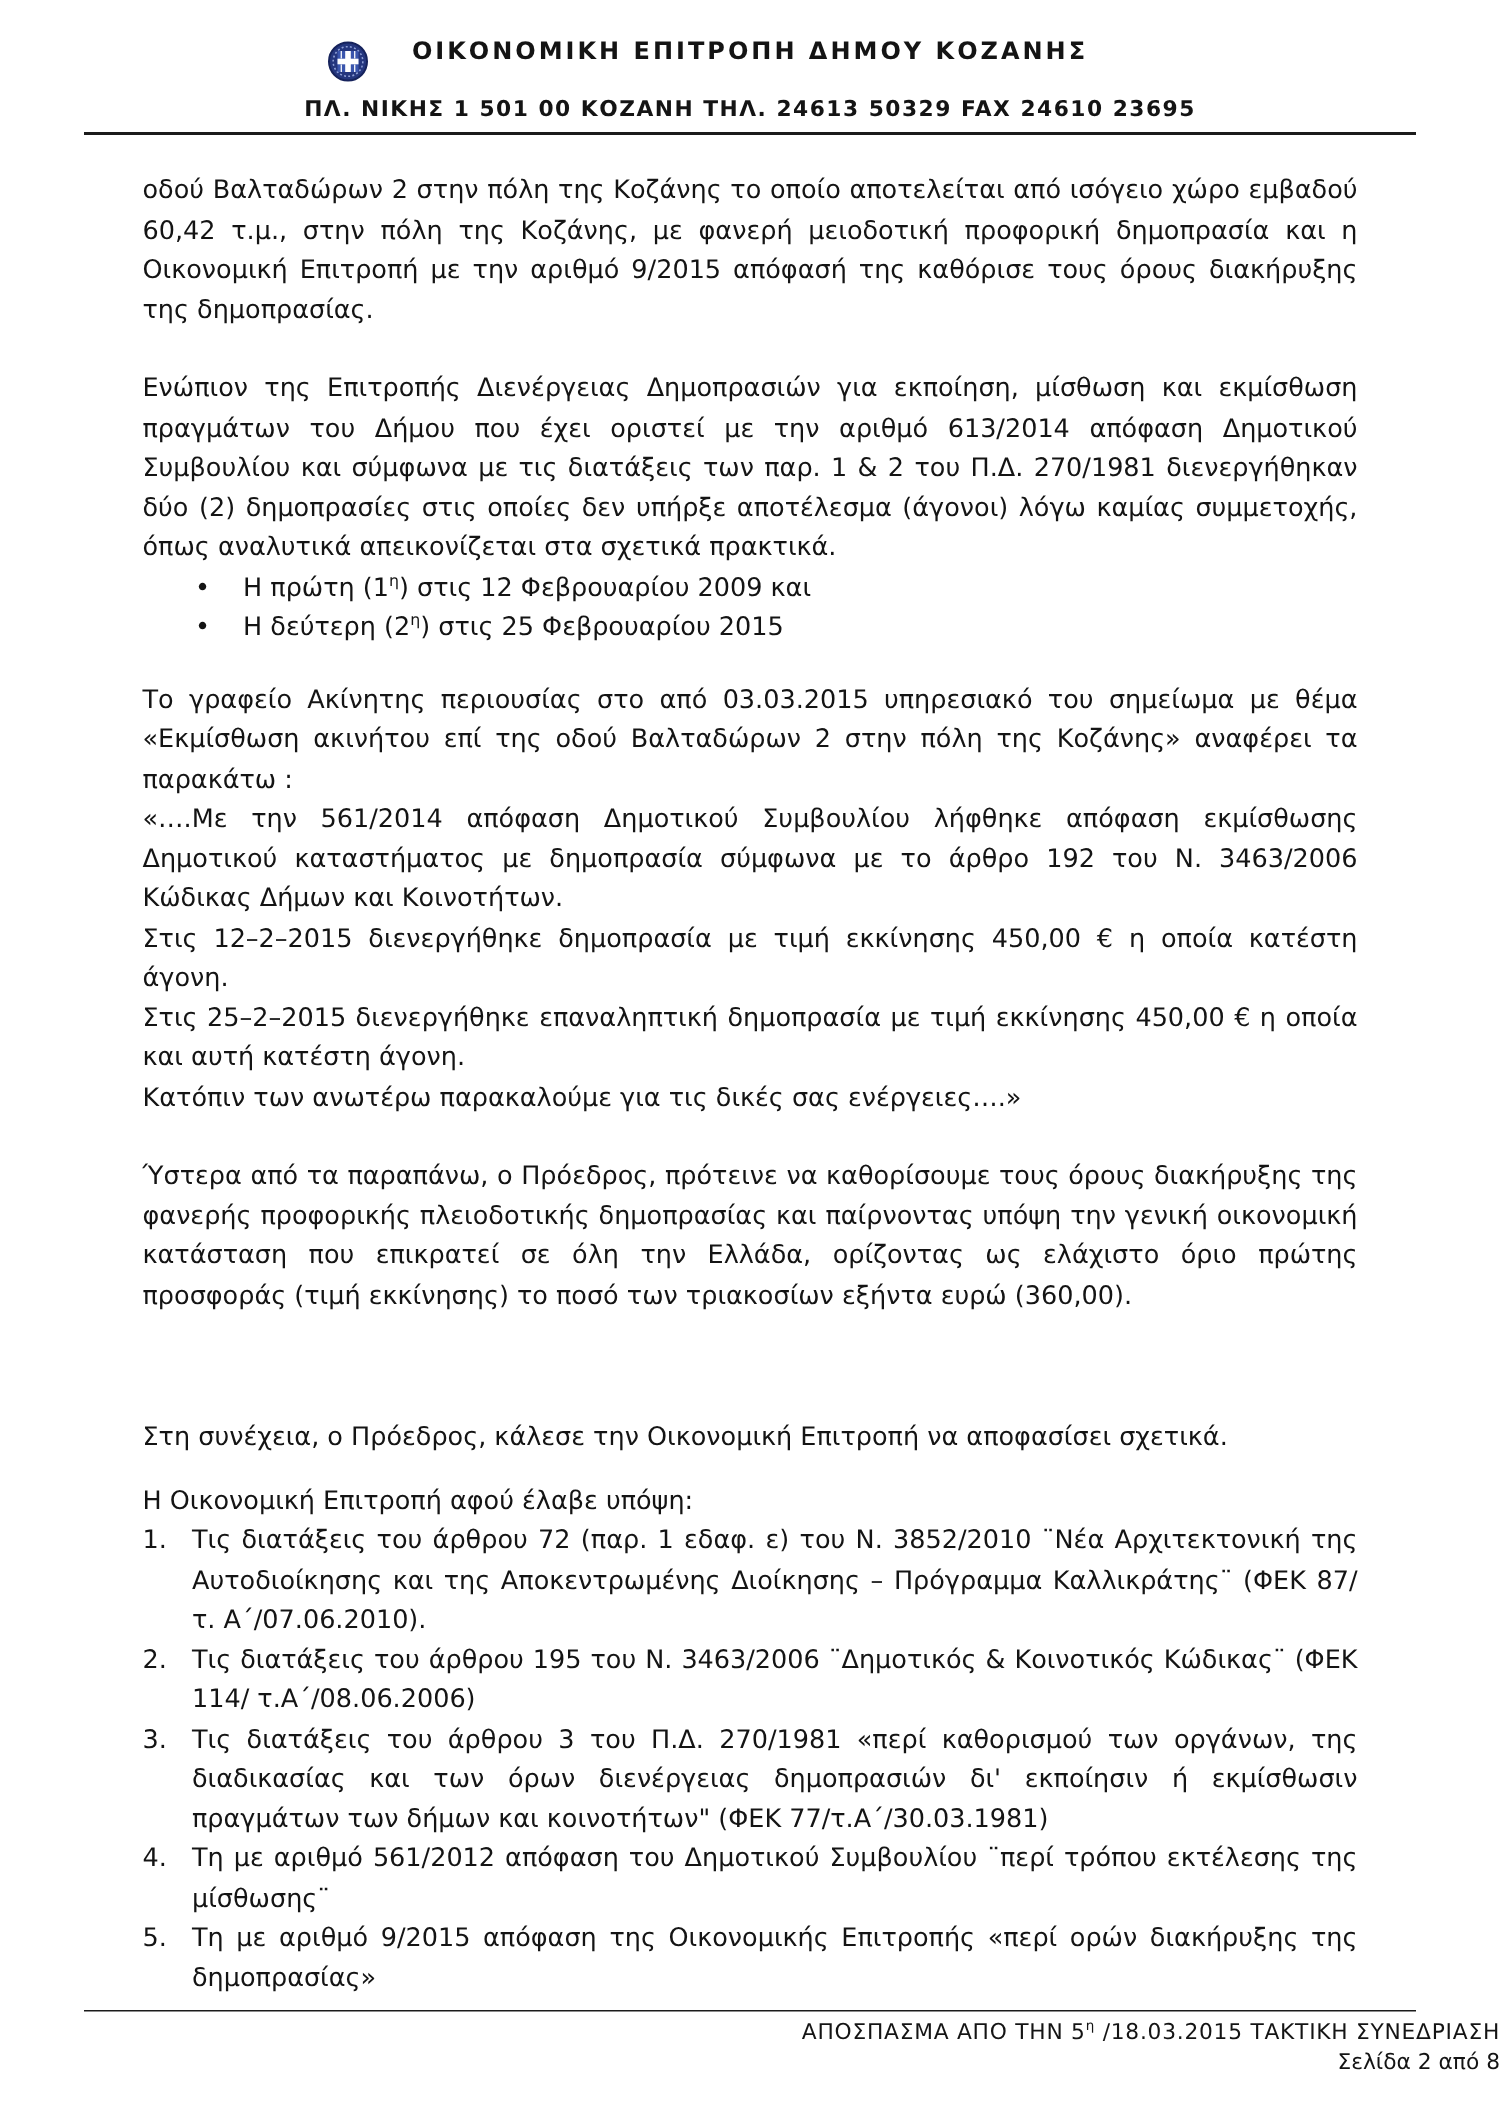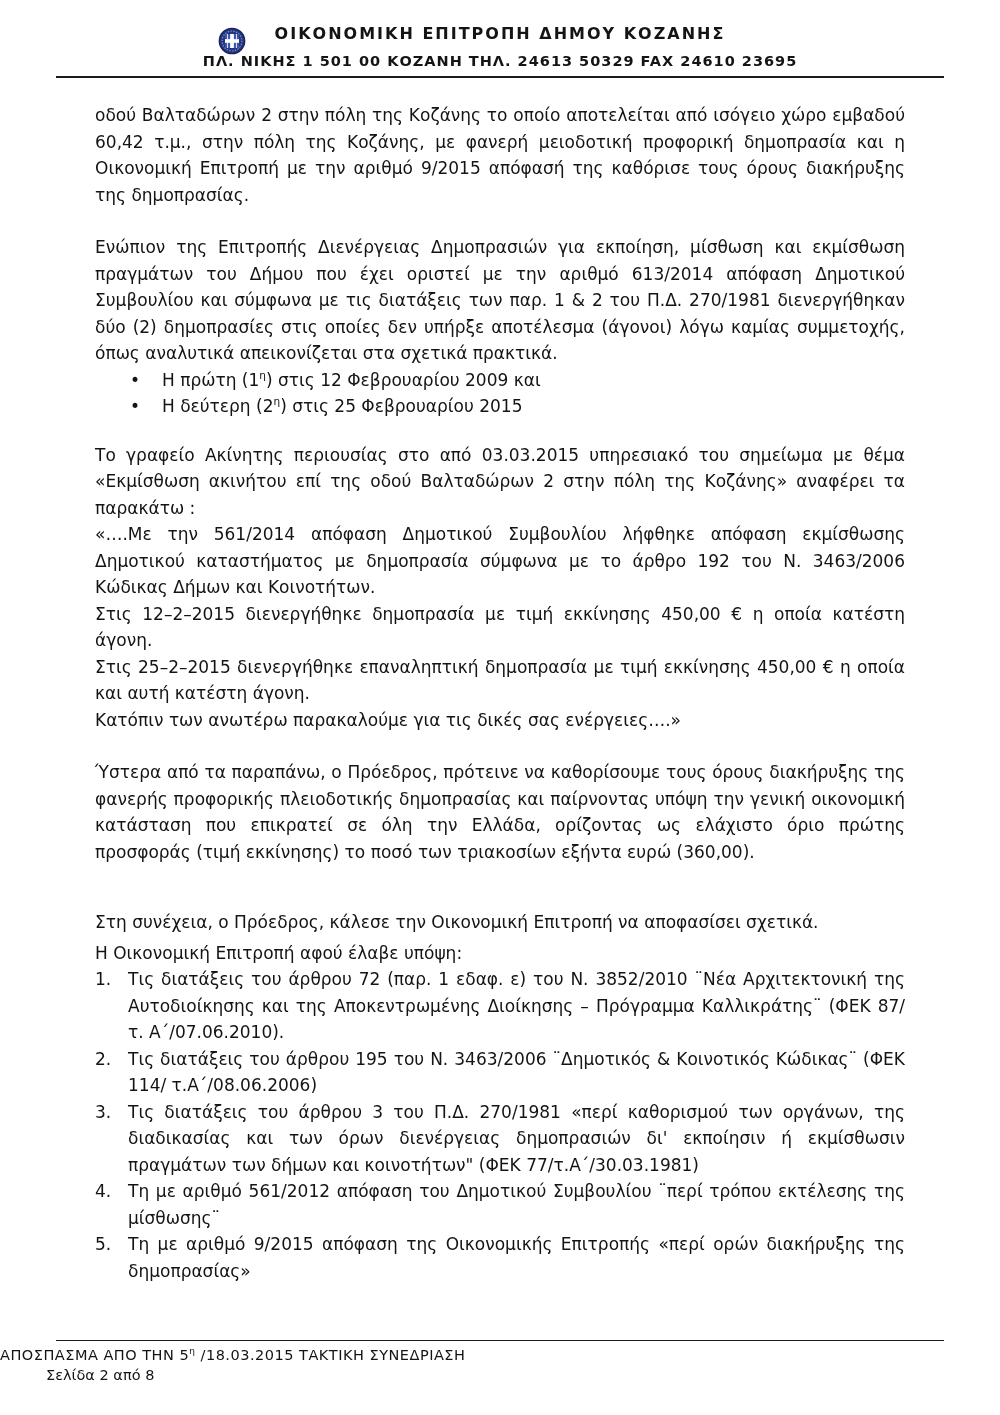--- a/index.html
+++ b/index.html
@@ -17,54 +17,54 @@
   .logo {
     position:absolute; left:218px; top:27px;
     width:28px; height:28px;
   }
   .header-line1 {
     font-size:16px; font-weight:bold; letter-spacing:2px;
     line-height:20px;
   }
   .header-line2 {
     font-size:14.5px; font-weight:bold; letter-spacing:1px;
-    line-height:19px; margin-top:8px;
+    line-height:19px; margin-top:20px;
   }
   .header-rule {
     width:888px; margin:5px auto 0;
     border-top:2px solid #1b1b1b; height:0;
   }
 
   
   .content {
     padding:24px 95px 0 95px;
     font-size:17px; line-height:26.5px;
     text-align:justify;
   }
   .para { margin:0 0 26px 0; }
   .para.tight { margin-bottom:0; }
-  .para.gap-lg { margin-bottom:44px; }
-  .para.gap-md { margin-bottom:4px; }
+  .para.gap-lg { margin-bottom:68px; }
+  .para.gap-md { margin-bottom:16px; }
 
   .bullet-list { margin:0 0 22px 0; padding:0; list-style:none; }
   .bullet-row { display:flex; text-align:left; }
   .bullet-marker { flex:none; width:32px; margin-left:35px; font-size:17px; }
   .bullet-text { flex:1; }
 
   .num-list { margin:0; padding:0; }
   .num-row { display:flex; }
   .num-marker { flex:none; width:33px; }
   .num-text { flex:1; text-align:justify; }
 
   sup { font-size:0.62em; vertical-align:super; line-height:0; }
 
   
   .footer {
     position:absolute; left:0; right:0; top:1340px;
-    text-align:left;
+    text-align:right;
   }
   .footer-rule {
     width:888px; margin:0 auto 4px;
     border-top:1.5px solid #1b1b1b; height:0;
   }
   .footer-line1 { font-size:14.5px; letter-spacing:0.5px; line-height:20px; }
   .footer-line2 { font-size:14.5px; line-height:20px;padding-left:46px; }
 </style>
 </head>
 <body>

